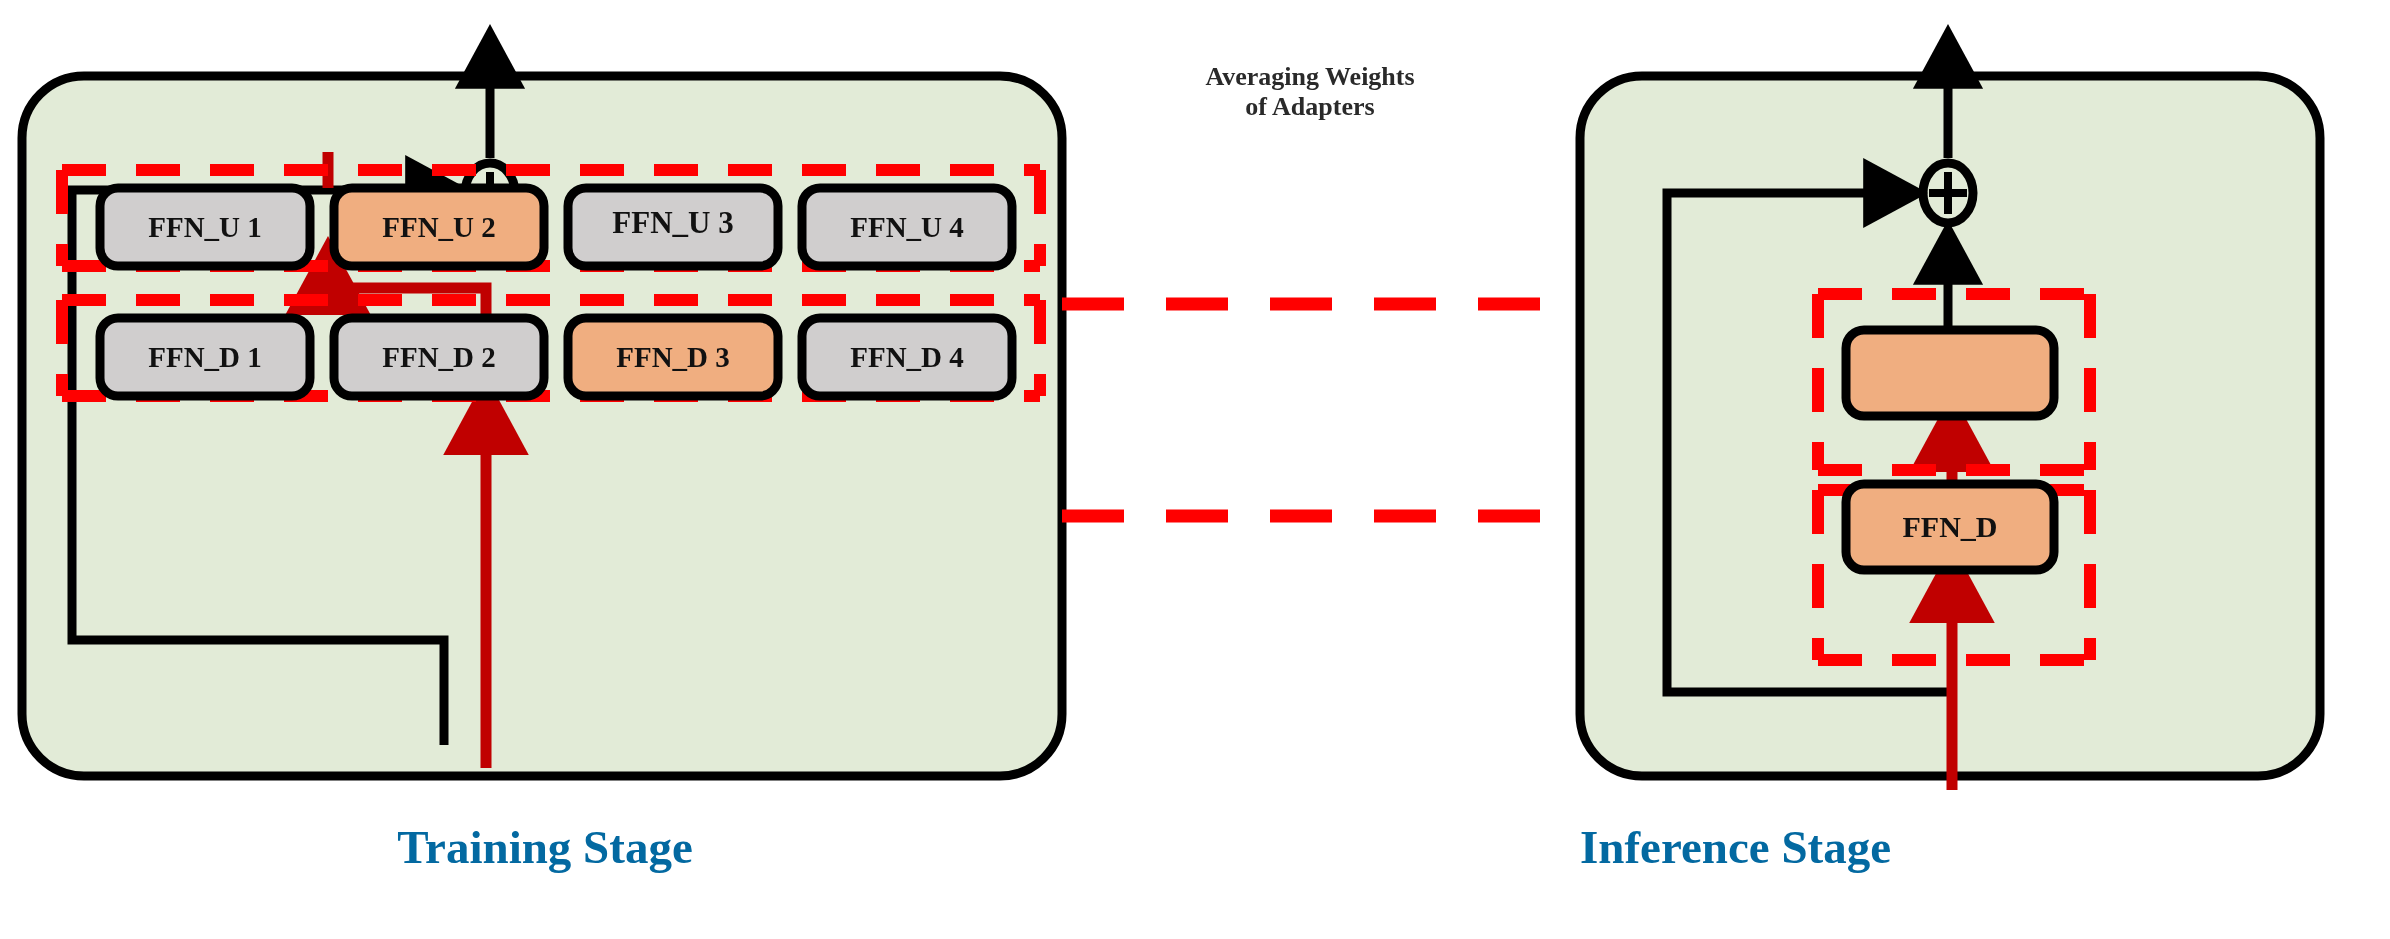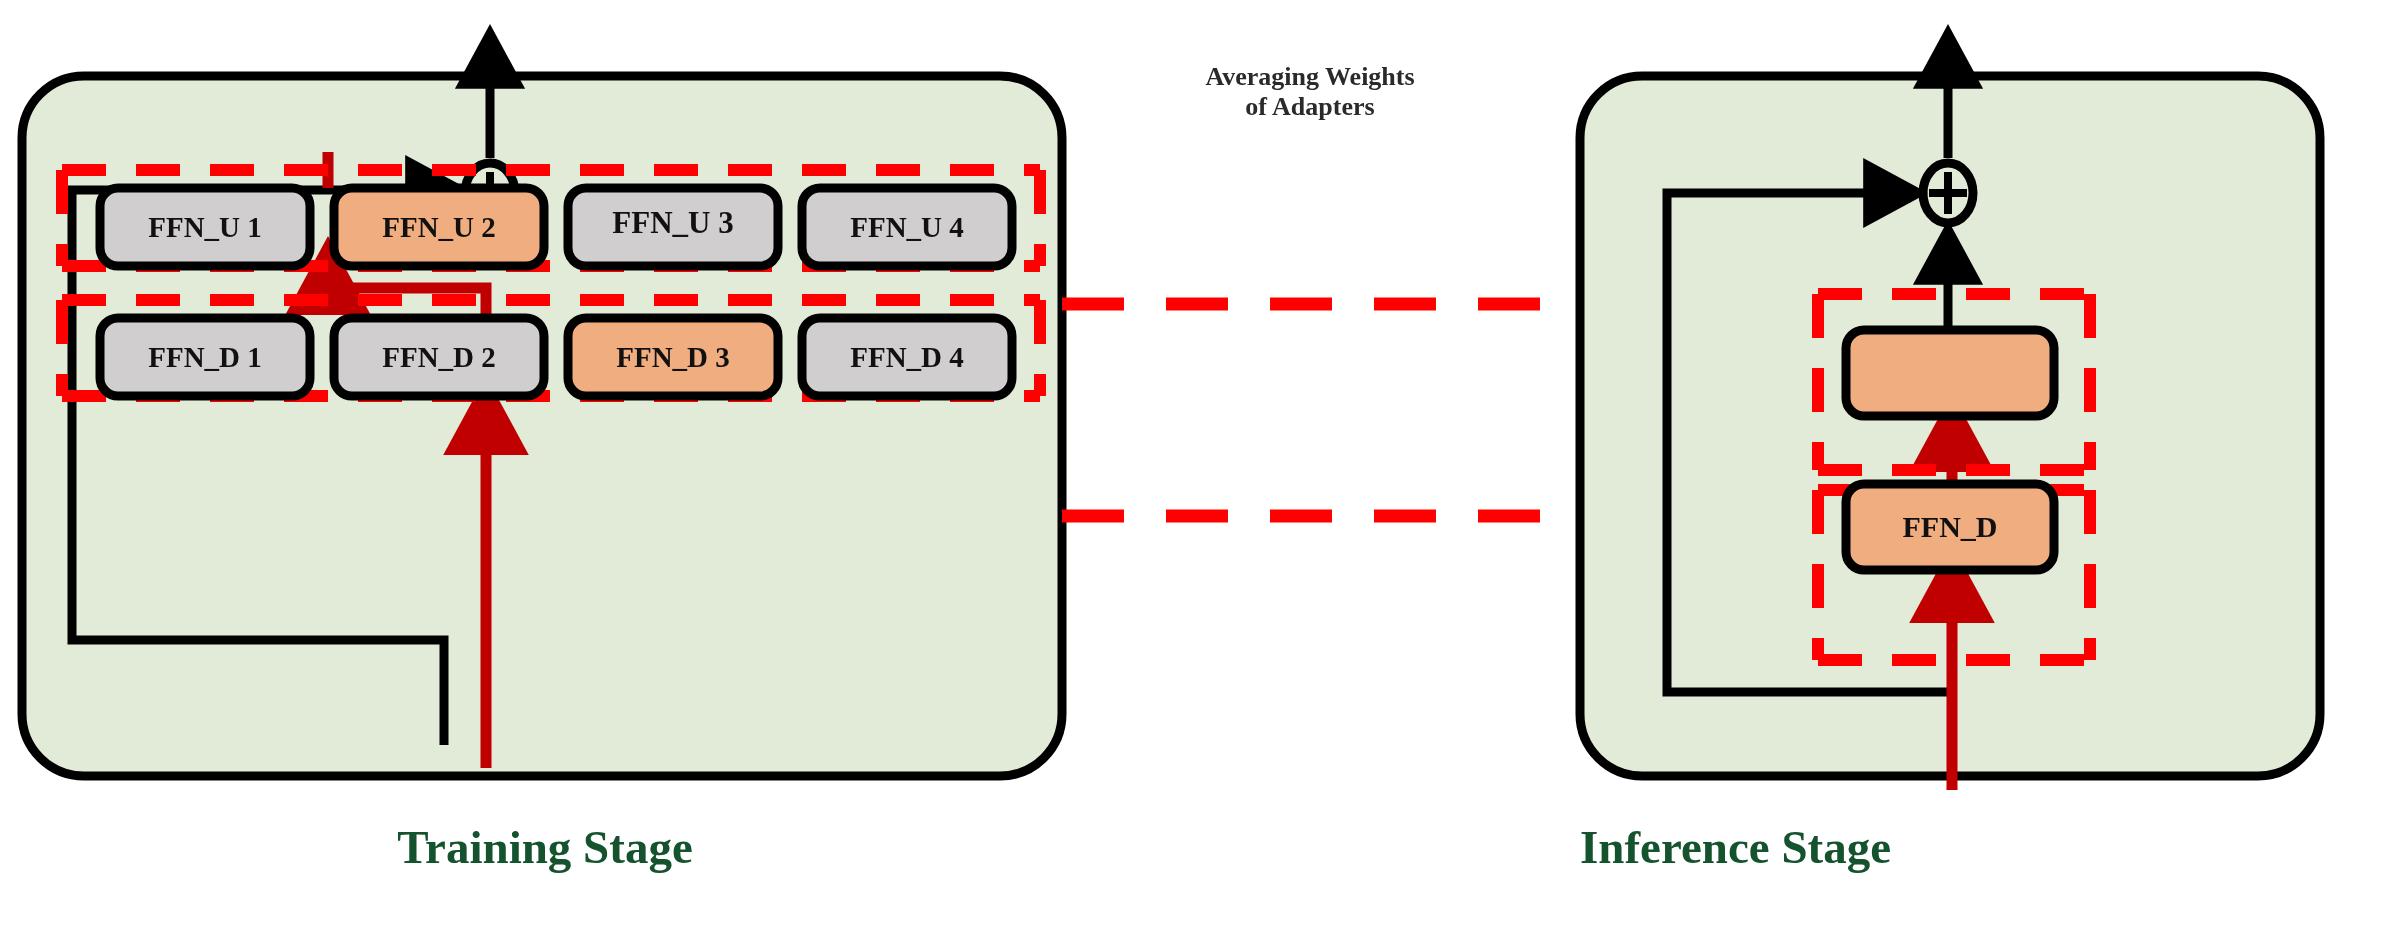--- a/index.html
+++ b/index.html
@@ -7,21 +7,21 @@
        font-family:"Liberation Serif","DejaVu Serif",serif;}
   #stage{position:absolute;left:0;top:0;width:2390px;height:939px;}
   svg#diagram{position:absolute;left:0;top:0;width:2390px;height:939px;display:block;}
   .boxlabel{
     position:absolute;display:flex;align-items:center;justify-content:center;
     font-weight:bold;color:#111111;letter-spacing:0px;
     font-family:"Liberation Serif","DejaVu Serif",serif;
     white-space:nowrap;pointer-events:none;
   }
   .caption{
-    position:absolute;font-weight:bold;color:#14532d;
+    position:absolute;font-weight:bold;color:#0369a1;
     font-family:"Liberation Serif","DejaVu Serif",serif;
     white-space:nowrap;
   }
   .annot{
     position:absolute;font-weight:bold;color:#2a2a2a;
     font-family:"Liberation Serif","DejaVu Serif",serif;
     text-align:center;line-height:1.14;
   }
 </style>
 </head>

